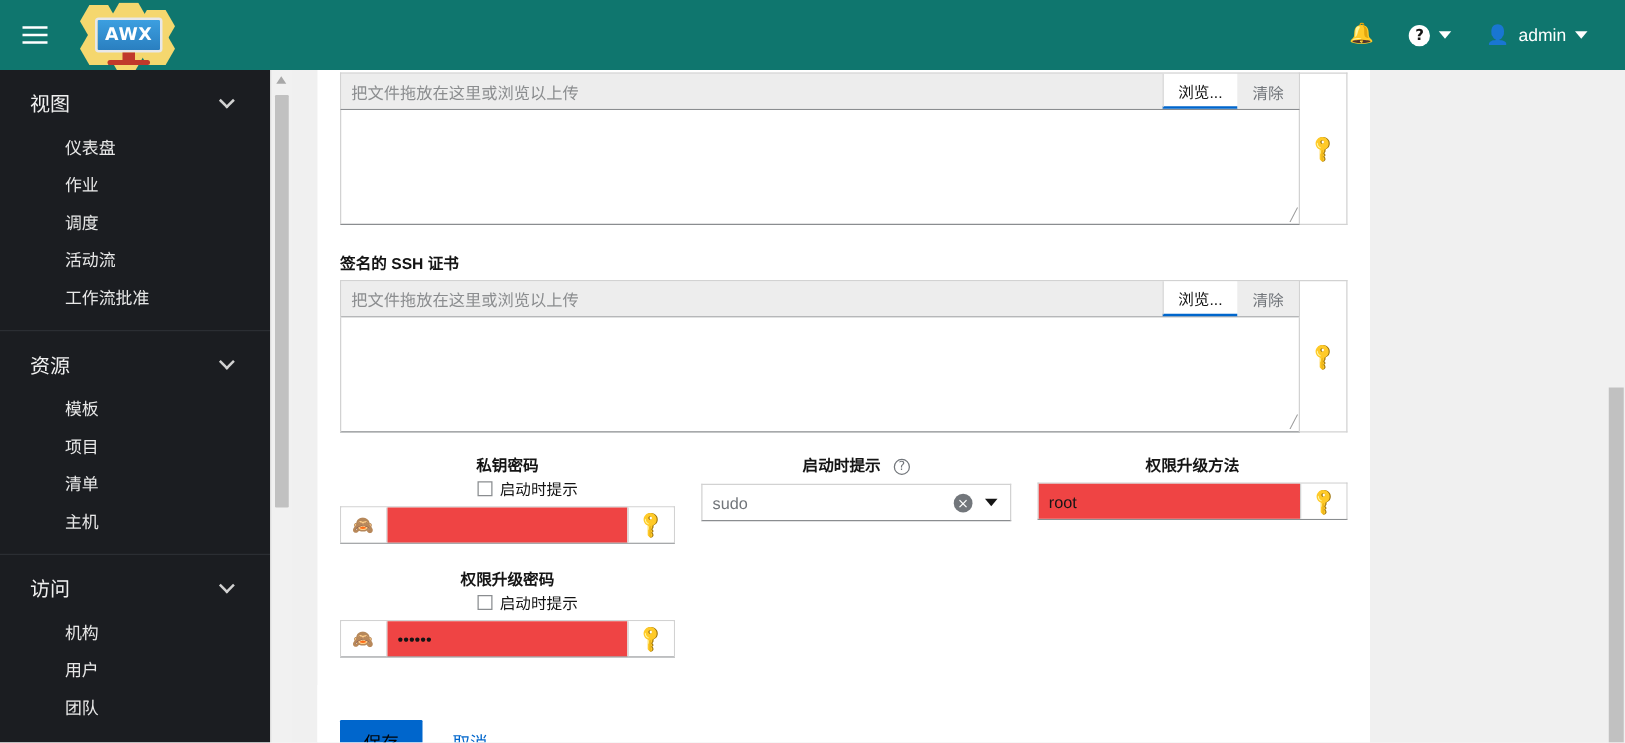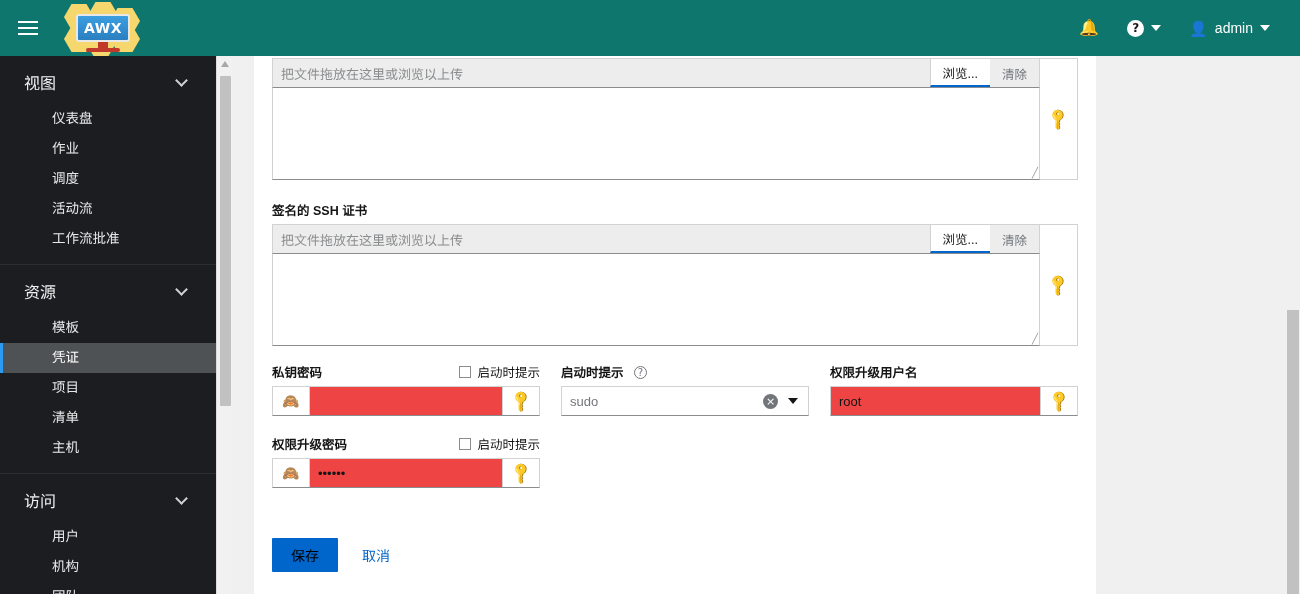--- a/index.html
+++ b/index.html
@@ -164,20 +164,21 @@
   }
   .card-body { padding: 0 18px; }
 
   .field-label {
     font-size: 12.5px; font-weight: bold; color: #151515;
     margin-bottom: 5px; display: inline-block;
   }
   .label-row {
     display: flex; align-items: center; justify-content: space-between;
     margin-bottom: 5px;
+    flex-direction: column;
   }
 
   
   .upload-block { display: flex; align-items: stretch; margin-bottom: 0; }
   .upload-main { flex: 1; }
   .upload-bar {
     display: flex; align-items: stretch;
     height: 30px; background: #ededed;
     border: 1px solid #d2d2d2; border-bottom: 1px solid #8a8d90;
   }
@@ -367,33 +368,32 @@
     <div class="nav-item">活动流</div>
     <div class="nav-item">工作流批准</div>
   </div>
 
   <div class="nav-group">
     <div class="nav-group-header">
       <span>资源</span>
       <span class="chev"></span>
     </div>
     <div class="nav-item">模板</div>
-    <div class="nav-item active">凭证</div>
     <div class="nav-item">项目</div>
     <div class="nav-item">清单</div>
     <div class="nav-item">主机</div>
   </div>
 
   <div class="nav-group last">
     <div class="nav-group-header">
       <span>访问</span>
       <span class="chev"></span>
     </div>
+    <div class="nav-item">机构</div>
     <div class="nav-item">用户</div>
-    <div class="nav-item">机构</div>
     <div class="nav-item">团队</div>
   </div>
 </nav>
 
 <div class="sb-scroll">
   <div class="sb-arrow-up"></div>
   <div class="sb-thumb"></div>
 </div>
 
 <main class="main">
@@ -463,21 +463,21 @@
           </div>
           <div class="select-group">
             <span class="select-value">sudo</span>
             <span class="clear-x">×</span>
             <span class="sel-caret"></span>
           </div>
         </div>
 
         <div class="col3">
           <div class="label-row">
-            <span class="field-label" style="margin-bottom:0;">权限升级用户名</span>
+            <span class="field-label" style="margin-bottom:0;">权限升级方法</span>
           </div>
           <div class="plain-field">
             <input class="ig-input" type="text" value="root" style="">
             <span class="ig-key">
               <span class="key-glyph">🔑</span>
             </span>
           </div>
         </div>
       </div>
 

